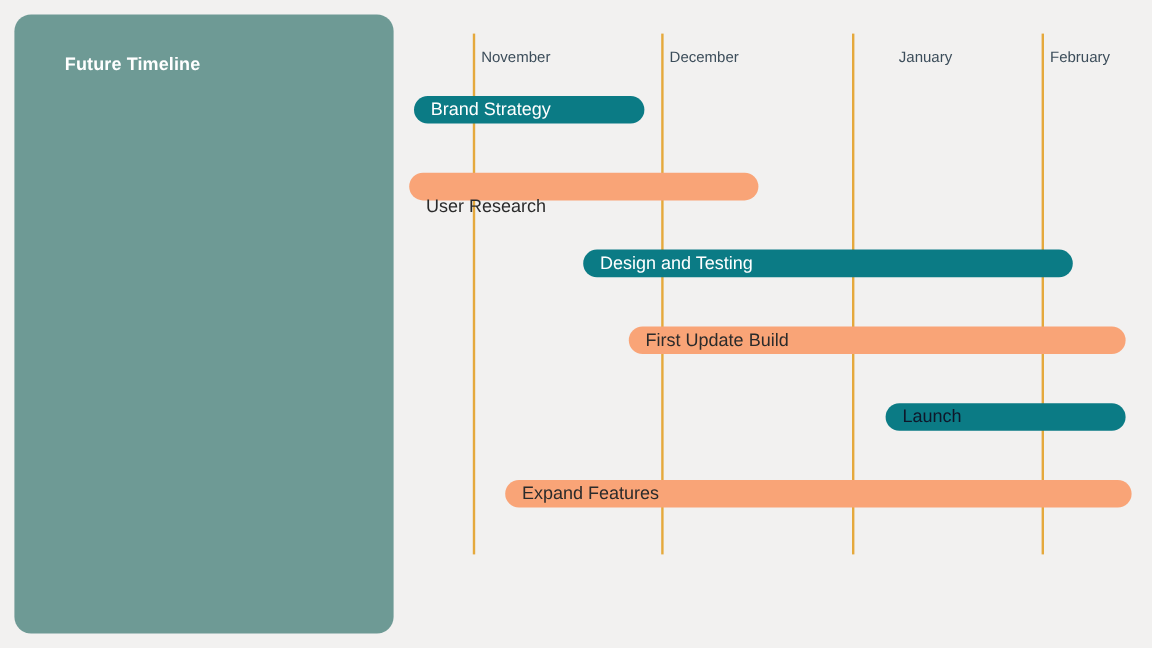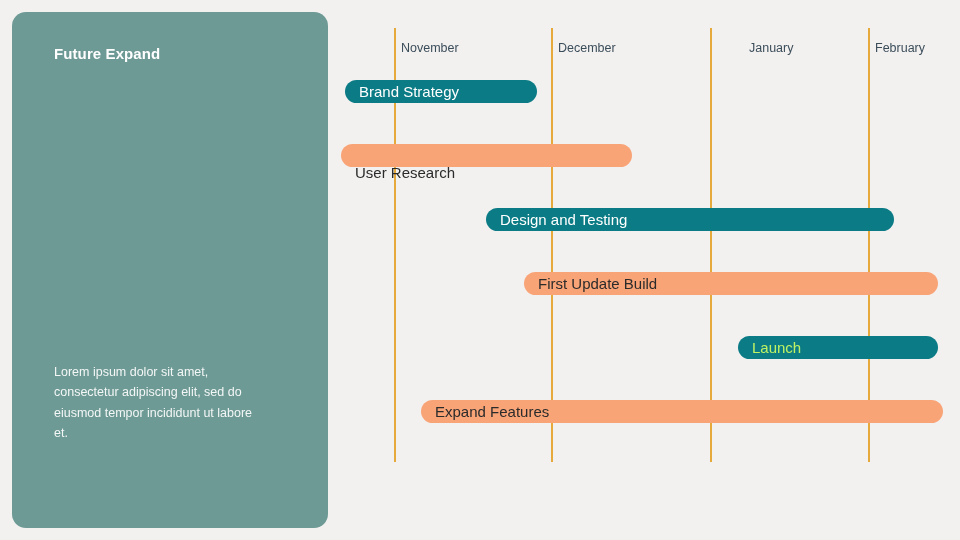--- a/index.html
+++ b/index.html
@@ -115,22 +115,21 @@
 
   .bar.peach { background: #f9a477; }
   .bar.peach .bar-label { color: #2b2b2b; }
 </style>
 </head>
 <body>
 
 <div id="slide">
 
   <div id="sidebar">
-    <div id="sidebar-eyebrow">Future Expand</div>
-    <div id="sidebar-body">Lorem ipsum dolor sit amet, consectetur adipiscing elit, sed do eiusmod tempor incididunt ut labore et.</div>
+    <div id="sidebar-eyebrow">Future Timeline</div>
   </div>
 
   <div id="chart">
     <div id="gridlines">
         <div class="gridline" style="left: 66px; background: rgb(229, 169, 60);"></div>
         <div class="gridline" style="left: 223px; background: rgb(229, 169, 60);"></div>
         <div class="gridline" style="left: 382px; background: rgb(229, 169, 60);"></div>
         <div class="gridline" style="left: 540px; background: rgb(229, 169, 60);"></div>
       </div>
     <div id="month-labels">
@@ -146,21 +145,21 @@
         <div class="bar peach" style="left: 13px; width: 291px; top: 144px; background: rgb(249, 164, 119);">
           <span class="bar-label" style="color: rgb(43, 43, 43); margin-top: 34px;">User Research</span>
         </div>
         <div class="bar teal" style="left: 158px; width: 408px; top: 208px; background: rgb(11, 123, 133);">
           <span class="bar-label" style="color: rgb(255, 255, 255);">Design and Testing</span>
         </div>
         <div class="bar peach" style="left: 196px; width: 414px; top: 272px; background: rgb(249, 164, 119);">
           <span class="bar-label" style="color: rgb(43, 43, 43); text-align: center;">First Update Build</span>
         </div>
         <div class="bar teal" style="left: 410px; width: 200px; top: 336px; background: rgb(11, 123, 133);">
-          <span class="bar-label" style="color: #bef264;">Launch</span>
+          <span class="bar-label" style="color: #0f172a;">Launch</span>
         </div>
         <div class="bar peach" style="left: 93px; width: 522px; top: 400px; background: rgb(249, 164, 119);">
           <span class="bar-label" style="color: rgb(43, 43, 43);">Expand Features</span>
         </div>
       </div>
   </div>
 
 </div>
 
 </body></html>

